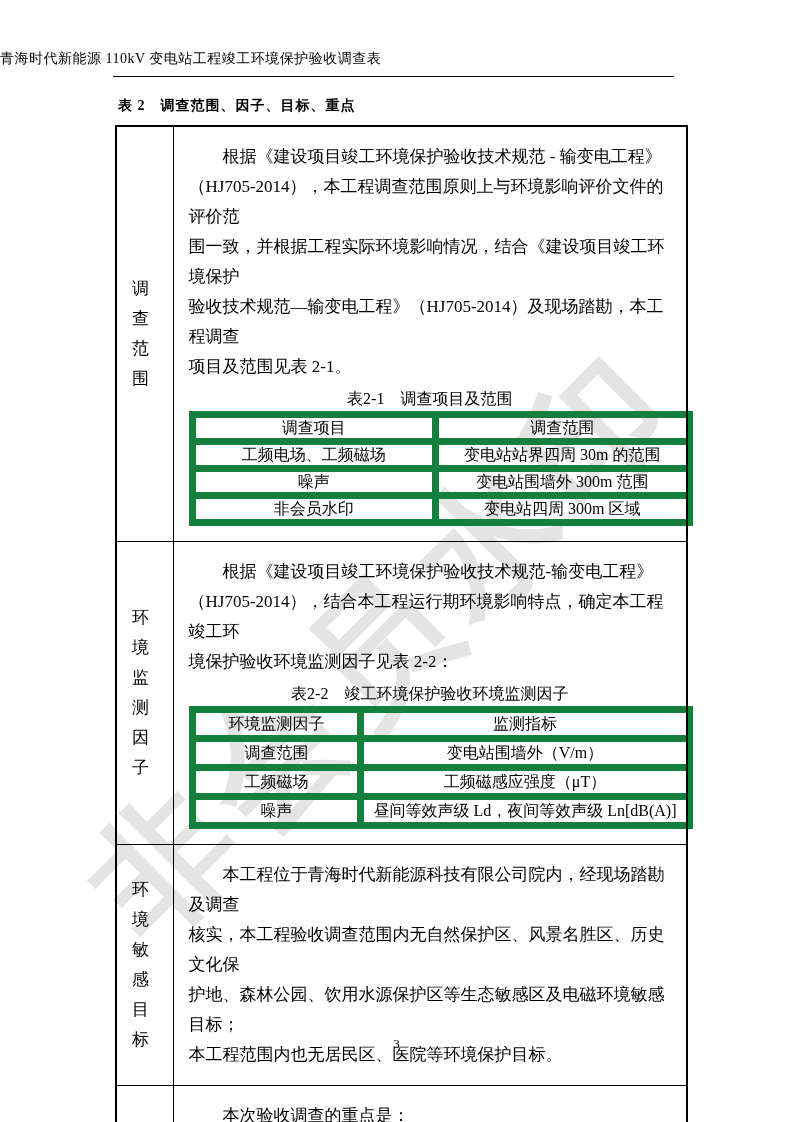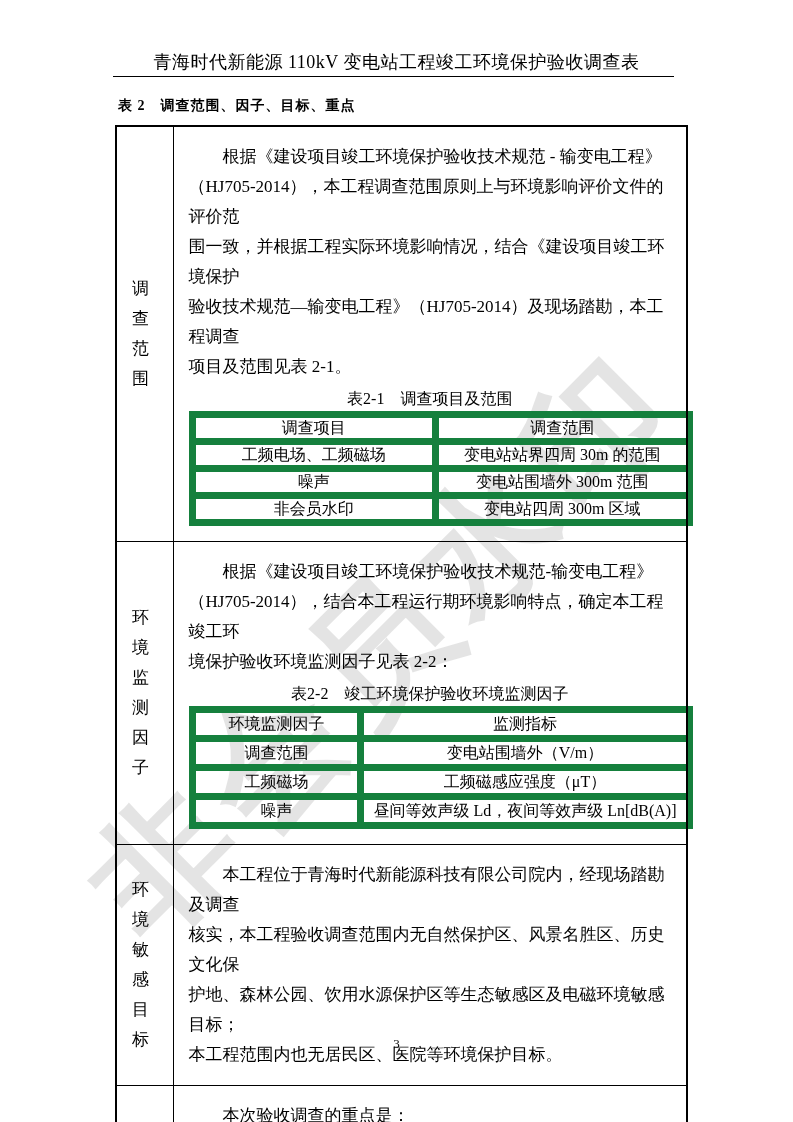--- a/index.html
+++ b/index.html
@@ -22,22 +22,22 @@
     font-family:"Liberation Sans","DejaVu Sans",sans-serif;
     color:#000;
     opacity:0.10;
     white-space:nowrap;
     z-index:0;
     pointer-events:none;
   }
   .doc-header{
     position:absolute;
     top:50px;left:0;width:100%;
-    text-align:center;
-    font-size:18px;
+    text-align:left;
+    font-size:14px;
     letter-spacing:0.5px;
     z-index:1;
   }
   .header-rule{
     position:absolute;
     top:76px;left:113px;width:561px;
     border-top:1px solid #000;
     z-index:1;
   }
   .section-title{

